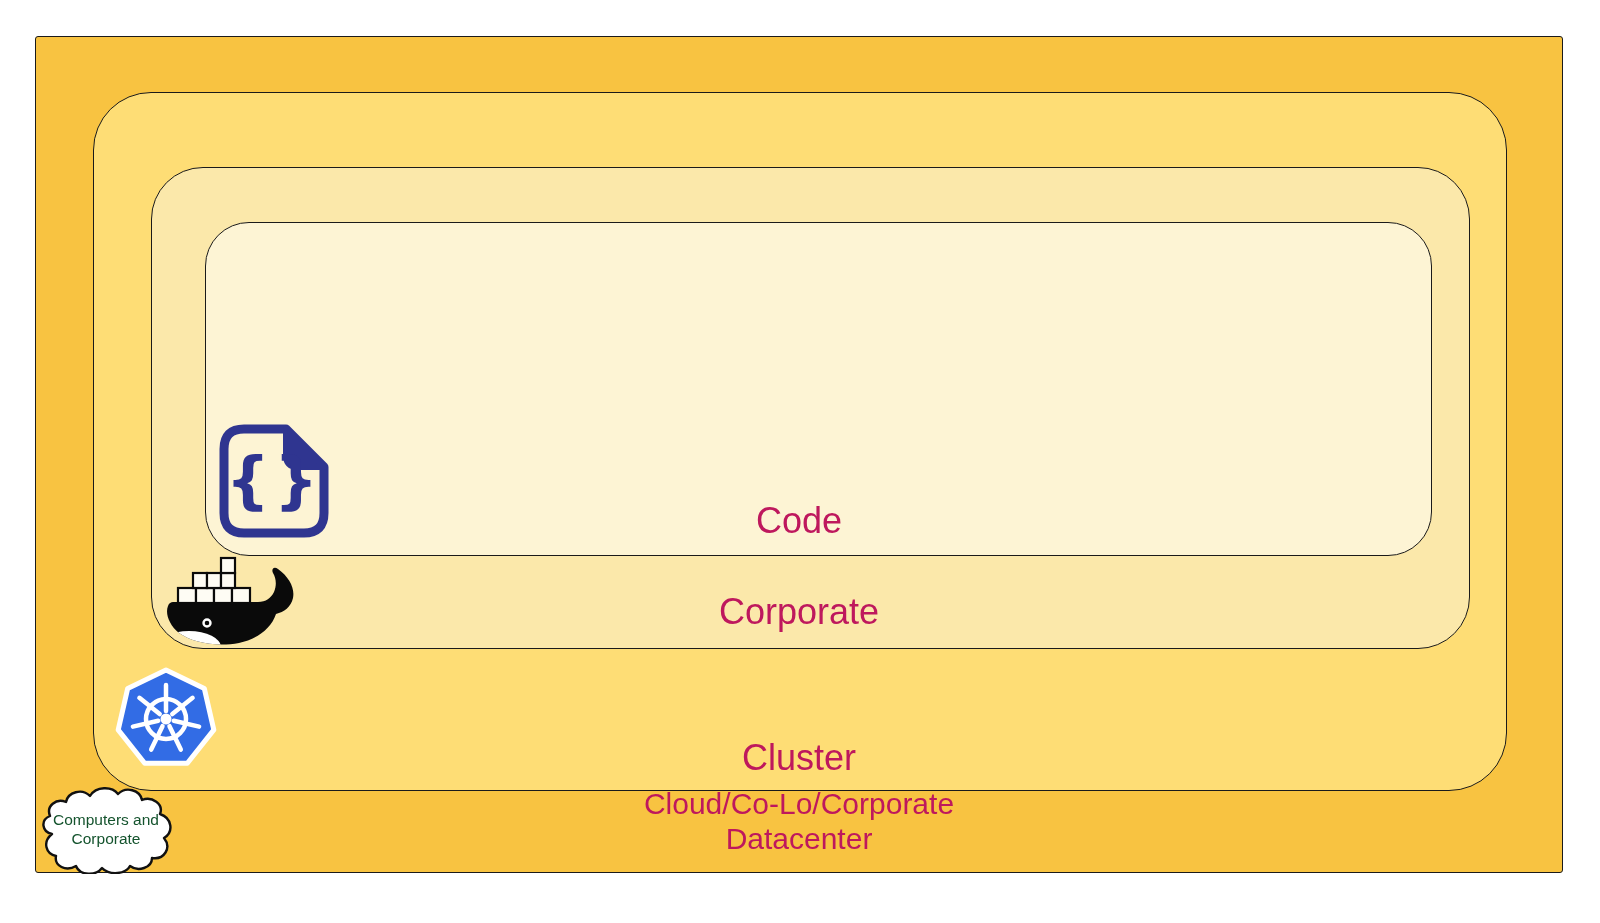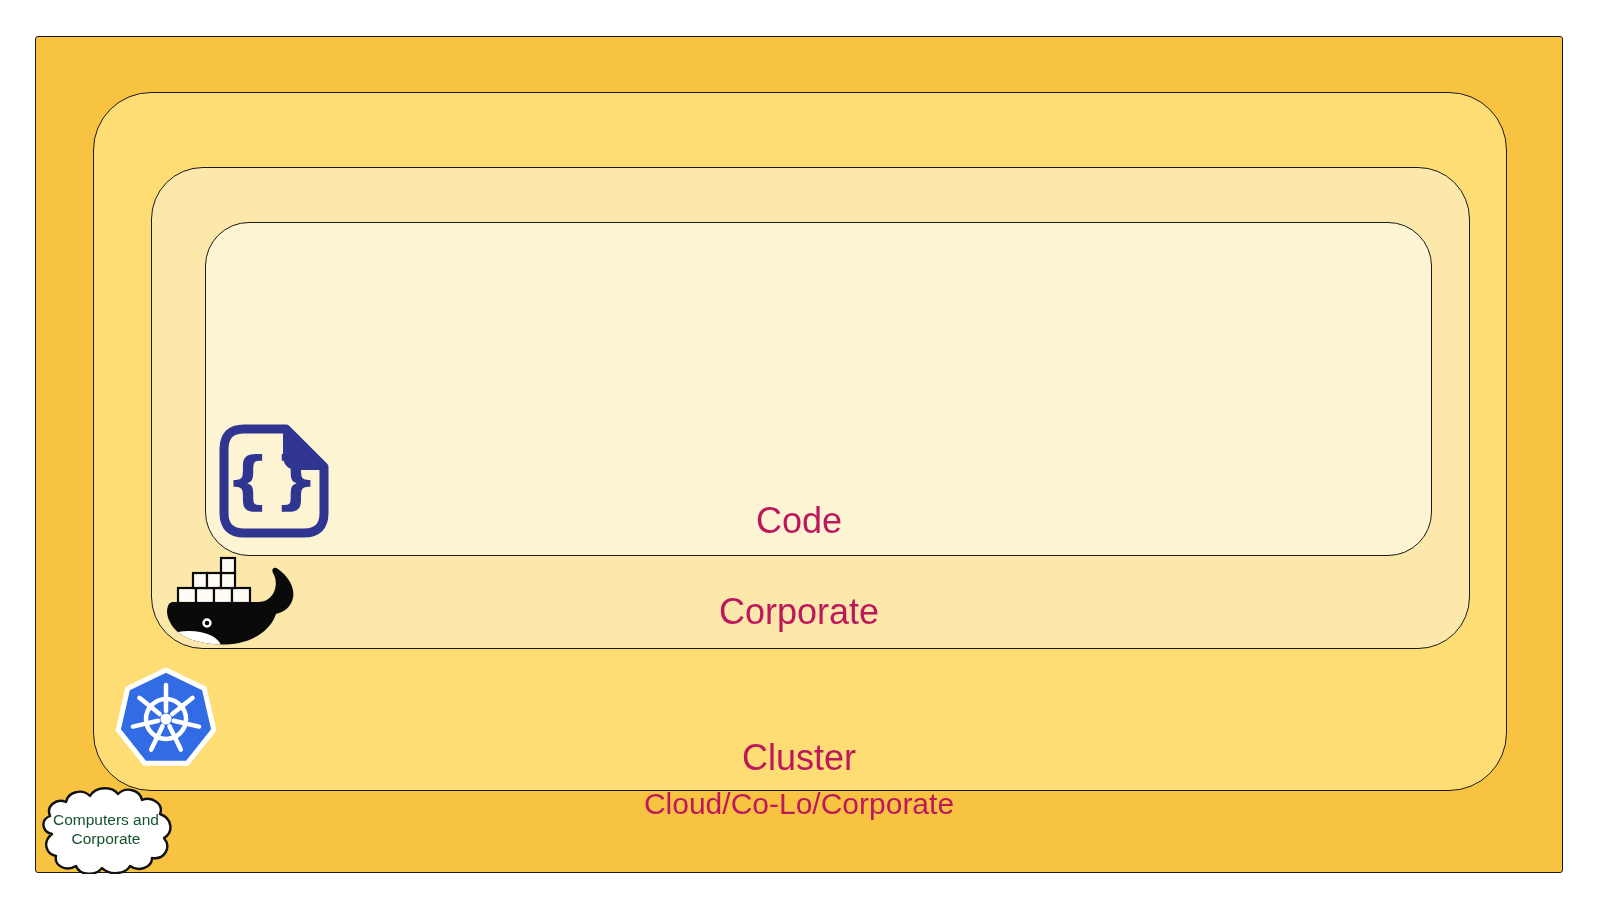--- a/index.html
+++ b/index.html
@@ -104,15 +104,16 @@
   <div class="cloud-text">
     <div>Computers and</div>
     <div>Corporate</div>
   </div>
 
   <div class="label label-code">Code</div>
   <div class="label label-container">Corporate</div>
   <div class="label label-cluster">Cluster</div>
   <div class="label label-datacenter">
     <div>Cloud/Co-Lo/Corporate</div>
+    <div>Datacenter</div>
   </div>
 
 </div>
 
 </body></html>

